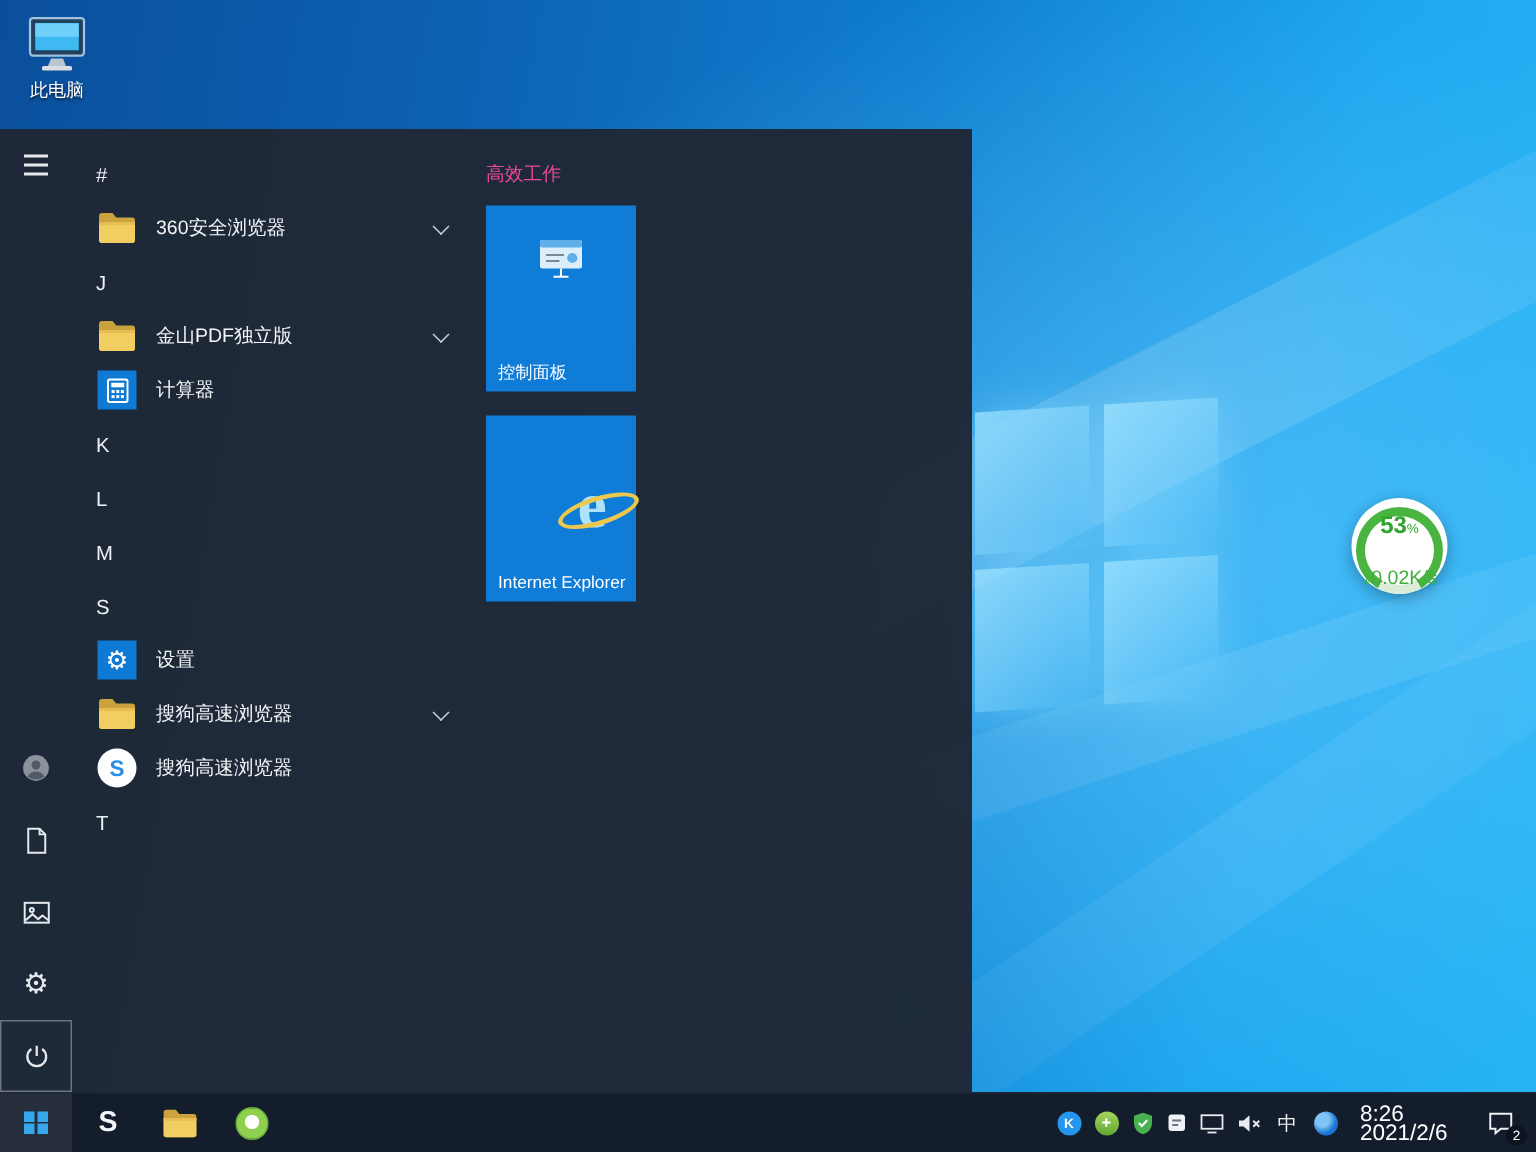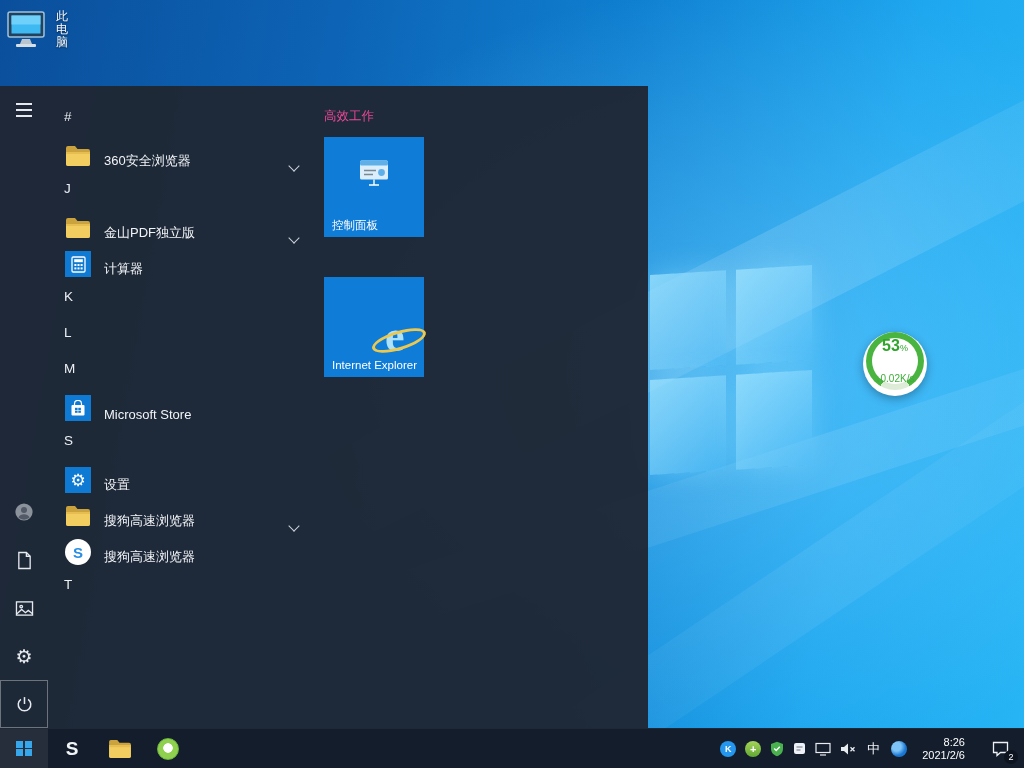--- a/index.html
+++ b/index.html
@@ -14,96 +14,96 @@
   .beam{position:absolute;background:linear-gradient(90deg,rgba(255,255,255,0),rgba(255,255,255,.14),rgba(255,255,255,0))}
   .beam.b1{width:1200px;height:90px;left:180px;top:230px;transform:rotate(-27deg)}
   .beam.b2{width:1200px;height:54px;left:240px;top:430px;transform:rotate(-18deg);opacity:.7}
   .beam.b3{width:1100px;height:70px;left:280px;top:540px;transform:rotate(-34deg);opacity:.5}
   .win-logo{position:absolute;left:650px;top:270px;width:162px;height:200px;transform:skewY(-3.5deg);
     display:grid;grid-template-columns:1fr 1fr;grid-template-rows:1fr 1fr;gap:10px}
   .pane{background:linear-gradient(135deg,rgba(160,228,255,.78),rgba(90,195,250,.38));
     box-shadow:0 0 28px rgba(150,225,255,.38)}
 
   
-  .d-icon{position:absolute;width:68px;display:flex;flex-direction:row;align-items:center;gap:4px;
+  .d-icon{position:absolute;width:68px;display:flex;flex-direction:column;align-items:center;gap:4px;
     color:#fff;font-size:12px;text-shadow:0 1px 2px rgba(0,0,0,.65);text-align:center;cursor:default}
   .d-icon .lbl{line-height:13px}
   .pc-icon{width:44px;height:42px;position:relative}
   .pinwheel{width:44px;height:44px;display:grid;grid-template-columns:20px 20px;grid-template-rows:20px 20px;gap:3px}
   .petal{border-radius:9px 3px 9px 3px}
   .petal.p1{background:#45b549}.petal.p2{background:#2ea7e0;border-radius:3px 9px 3px 9px}
   .petal.p3{background:#e7537a;border-radius:3px 9px 3px 9px}.petal.p4{background:#f3b61f}
 
   
   .start-menu{position:absolute;left:0;top:86px;width:648px;height:642px;background:rgba(31,39,53,.97);overflow:hidden}
   .rail{position:absolute;left:0;top:0;width:48px;height:100%}
   .r-item{width:48px;height:48px;display:flex;align-items:center;justify-content:center;cursor:pointer}
   .rail-bottom{position:absolute;left:0;bottom:0;display:flex;flex-direction:column}
   .burger{display:flex;flex-direction:column;gap:4px}
   .burger i{display:block;width:16px;height:2px;background:#e6e9ee}
   .gear-glyph{font-size:19px;color:#e6e9ee;line-height:1}
   .r-item.power{outline:1px solid rgba(255,255,255,.35);outline-offset:-1px}
 
   .app-list{position:absolute;left:48px;top:12px;width:276px}
   .s-row{height:36px;display:flex;align-items:center;padding-left:16px;font-size:13.5px;color:#edf0f4;cursor:pointer}
-  .a-row{height:36px;display:flex;align-items:flex-end;padding-left:16px;cursor:pointer}
+  .a-row{height:36px;display:flex;align-items:center;padding-left:16px;cursor:pointer}
   .a-ic{width:28px;height:28px;display:flex;align-items:center;justify-content:center;margin-right:12px;flex:0 0 auto}
   .a-lbl{font-size:13px;color:#f2f4f7;white-space:nowrap}
   .chev{width:8px;height:8px;border-right:1.6px solid #ccd2da;border-bottom:1.6px solid #ccd2da;
     transform:rotate(45deg);margin-left:auto;margin-right:26px;margin-top:-3px;cursor:pointer}
   .bluebox{width:26px;height:26px;background:#0e7ad3;display:flex;align-items:center;justify-content:center}
   .circle-ic{width:26px;height:26px;border-radius:50%;background:#fff;display:flex;align-items:center;justify-content:center;
     font-weight:bold}
   .circle-ic.kugou::after{content:"K";color:#1d88e6;font-size:15px}
   .circle-ic.sogou::after{content:"S";color:#2a8de2;font-size:15px}
   .gear-white{font-size:17px;color:#fff;line-height:1}
 
   .tiles-area{position:absolute;left:324px;top:0;width:324px;height:100%}
   .group-title{position:absolute;left:0;top:22px;font-size:12.5px;color:#ec4899;cursor:pointer}
-  .tile{position:absolute;left:0;width:100px;height:100px;background:#0f7cd7;cursor:pointer}
+  .tile{position:absolute;left:0;width:100px;height:124px;background:#0f7cd7;cursor:pointer}
   .tile.t1{top:51px}.tile.t2{top:191px}
   .tile .t-lbl{position:absolute;left:8px;bottom:5px;right:6px;font-size:11.5px;line-height:13.5px;color:#fff}
   .tile .t-ic{position:absolute;left:50%;top:38px;transform:translate(-50%,-50%)}
   .tile.t2 .t-ic{top:40px}
   .ie-wrap{position:relative;width:50px;height:48px}
   .ie-e{font-family:"Liberation Serif",serif;font-weight:bold;font-size:44px;color:#aee2fb;
     position:absolute;left:11px;top:-6px}
   .ie-ring{position:absolute;left:-3px;top:14px;width:56px;height:19px;border:3px solid #edc84f;border-radius:50%;
     transform:rotate(-17deg)}
 
   
-  .widget{position:absolute;left:863px;top:332px;width:64px;height:64px;border-radius:50%;background:#fff;
-    box-shadow:0 3px 10px rgba(0,0,0,.3);display:flex;align-items:flex-start;justify-content:center;cursor:pointer}
+  .widget{position:absolute;left:901px;top:332px;width:64px;height:64px;border-radius:50%;background:#fff;
+    box-shadow:0 3px 10px rgba(0,0,0,.3);display:flex;align-items:flex-end;justify-content:center;cursor:pointer}
   .w-ring{width:58px;height:58px;border-radius:50%;background:conic-gradient(from 210deg,#49b43f 0deg 300deg,#dcecd6 300deg 360deg);
     display:flex;align-items:center;justify-content:center}
   .w-inner{width:46px;height:46px;border-radius:50%;background:#fff;display:flex;flex-direction:column;
     align-items:center;justify-content:center}
   .w-pct{font-size:16px;font-weight:bold;color:#2fa52c;line-height:16px}
   .w-pct .u{font-size:9px;font-weight:normal}
-  .w-speed{font-size:10px;color:#3fae3a;margin-top:17px}
+  .w-speed{font-size:13px;color:#3fae3a;margin-top:17px}
 
   
   .taskbar{position:absolute;left:0;top:728px;width:1024px;height:40px;background:#141d2b;
     border-top:1px solid rgba(255,255,255,.05);display:flex;align-items:center}
   .tb-btn{width:48px;height:40px;display:flex;align-items:center;justify-content:center;cursor:pointer}
   .tb-btn.start{background:rgba(255,255,255,.08)}
   .win-grid{display:grid;grid-template-columns:7px 7px;grid-template-rows:7px 7px;gap:1.5px}
   .win-grid i{background:#35a7ea}
   .s360{color:#f2f5f8;font-weight:bold;font-size:19px}
   .green-browser{width:22px;height:22px;border-radius:50%;border:1px solid #6cb33f;
     background:radial-gradient(circle at 50% 45%,#ffffff 0 30%,#8fd14f 34% 100%)}
   .tray{margin-left:auto;display:flex;align-items:center;gap:9px;padding-right:4px}
   .tray-ic{display:flex;align-items:center;justify-content:center;cursor:pointer}
   .mini-circle{width:16px;height:16px;border-radius:50%;display:flex;align-items:center;justify-content:center;
     font-size:9px;font-weight:bold;color:#fff}
   .mini-circle.kugou{background:#2496ed}.mini-circle.kugou::after{content:"K"}
   .mini-circle.greenplus{background:linear-gradient(#a6d45a,#61a832)}.mini-circle.greenplus::after{content:"+";font-size:11px}
   .mini-circle.blueapp{background:radial-gradient(circle at 35% 35%,#7fc4f7 0 30%,#1976d2 62%)}
   .ime{color:#eef1f5;font-size:13px;cursor:pointer;padding:0 2px}
-  .clock{color:#fff;font-size:11px;line-height:13px;text-align:right;cursor:pointer;padding:0 6px;white-space:nowrap}
+  .clock{color:#fff;font-size:15px;line-height:13px;text-align:left;cursor:pointer;padding:0 6px;white-space:nowrap}
   .action{position:relative;width:40px;height:40px;display:flex;align-items:center;justify-content:center;cursor:pointer}
   .badge{position:absolute;right:2px;bottom:5px;width:14px;height:14px;border-radius:50%;background:#0d1420;
     color:#fff;font-size:9px;display:flex;align-items:center;justify-content:center}
 </style>
 </head>
 <body>
 
 <div class="screen">
 
   <div class="wallpaper">
@@ -237,37 +237,20 @@
 
       <div class="s-row">
         <span>L</span>
       </div>
 
 
       <div class="s-row">
         <span>M</span>
       </div>
 
-      <div class="a-row">
-        <span class="a-ic">
-          <span class="bluebox">
-            <svg width="16" height="17" viewBox="0 0 16 17">
-              <path d="M4.5 5V3.8a3.5 3.5 0 0 1 7 0V5" fill="none" stroke="#fff" stroke-width="1.2"></path>
-              <rect x="1.5" y="5" width="13" height="10.5" rx="1" fill="#fff"></rect>
-              <g fill="#0e7ad3">
-                  <rect x="5" y="7.8" width="2.6" height="2.2"></rect>
-                  <rect x="8.3" y="7.8" width="2.6" height="2.2"></rect>
-                  <rect x="5" y="10.6" width="2.6" height="2.2"></rect>
-                  <rect x="8.3" y="10.6" width="2.6" height="2.2"></rect>
-                </g>
-            </svg>
-          </span>
-        </span>
-        <span class="a-lbl">Microsoft Store</span>
-      </div>
 
       <div class="s-row">
         <span>S</span>
       </div>
 
       <div class="a-row">
         <span class="a-ic">
           <span class="bluebox">
             <span class="gear-white">⚙</span>
           </span>

